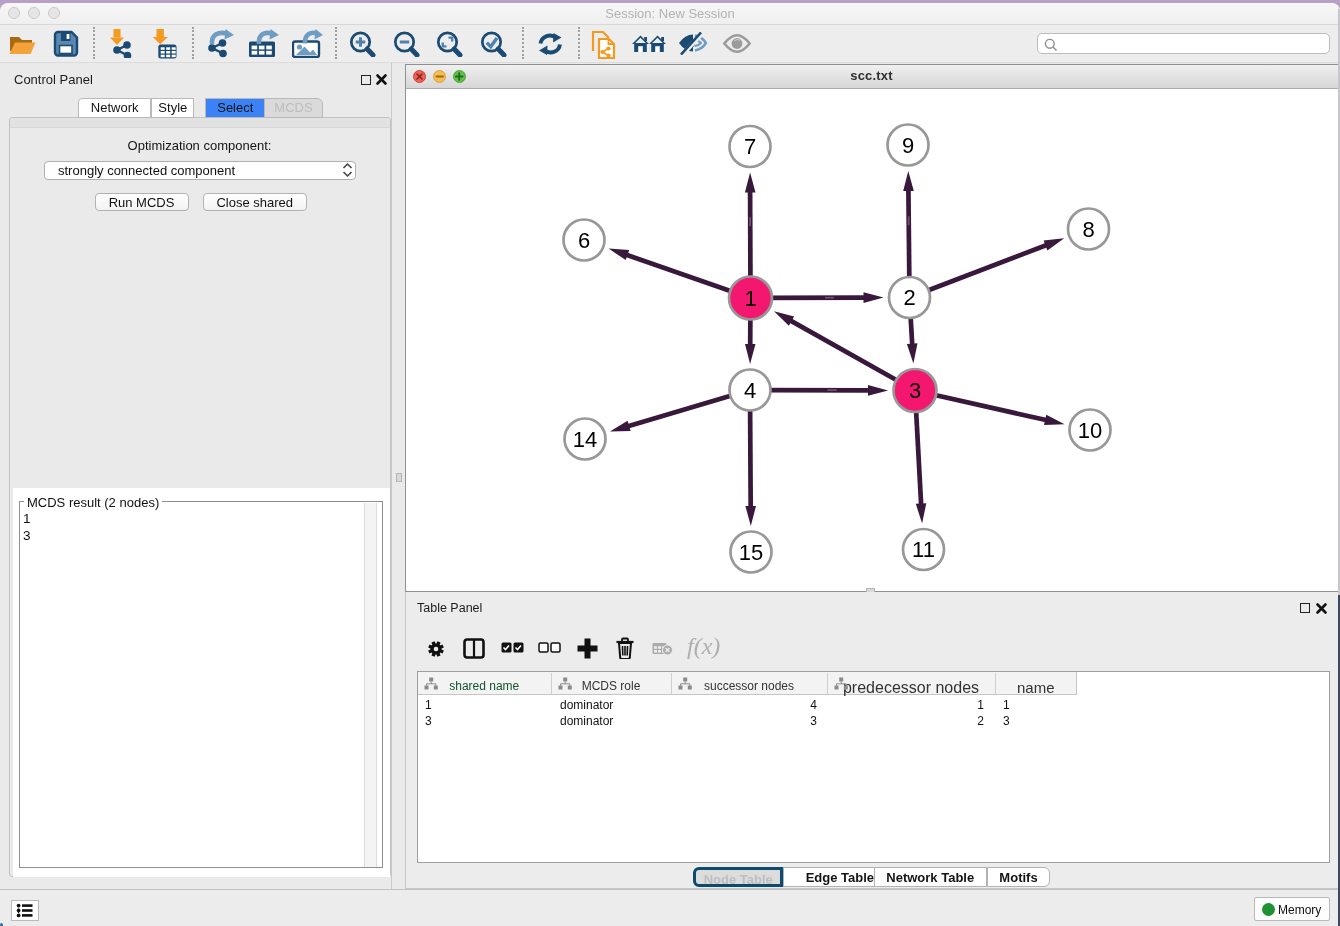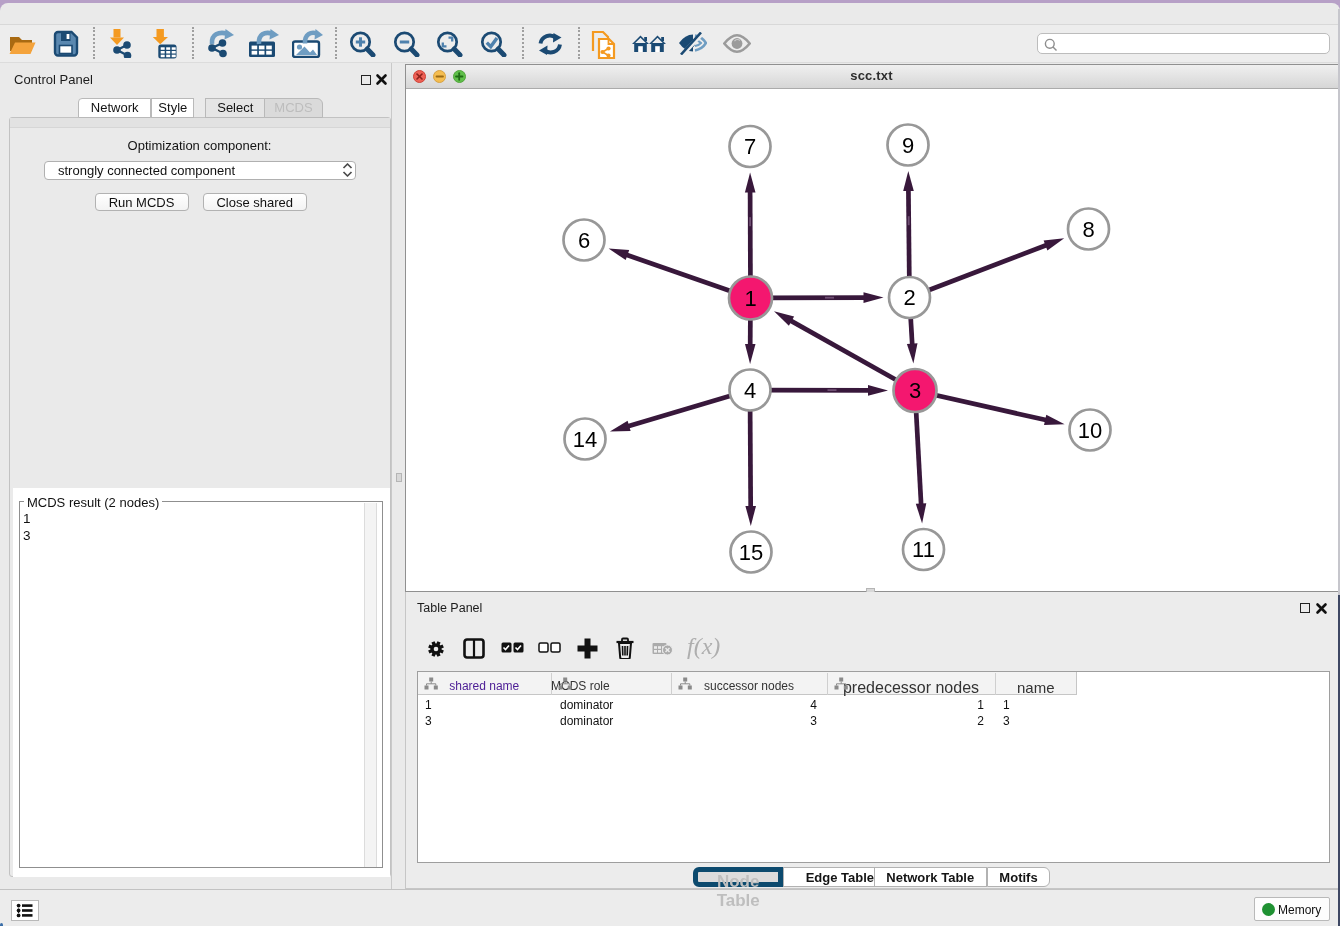--- a/index.html
+++ b/index.html
@@ -8,20 +8,26 @@
 .titlebar{position:absolute;left:0;top:0;width:100%;height:21px;background:linear-gradient(#f7f7f7,#efefef);border-radius:8px 8px 0 0}
 .tl{position:absolute;top:4.5px;width:12px;height:12px;border-radius:50%;background:#e6e6e6;border:1px solid #c9c9c9}
 .toolbar{position:absolute;left:0;top:21px;width:100%;height:39px;background:#ededed;border-top:1px solid #d8d8d8;border-bottom:1px solid #dcdcdc}
 .sep{position:absolute;top:27px;height:32px;width:0;border-left:2px dotted #9f9f9f}
 .appbg{position:absolute;left:0;top:60px;width:100%;height:826.5px;background:#eaeaea}
 .statusbar{position:absolute;left:0;top:886.5px;width:100%;height:37px;background:#ececec;border-top:1px solid #c2c2c2}
 svg{position:absolute}
 text{font-family:"Liberation Sans",sans-serif}
 </style></head><body>
 <div class="win">
+<div class="titlebar">
+ <div class="tl" style="left:8px"></div>
+      <div class="tl" style="left:28px"></div>
+      <div class="tl" style="left:48px"></div>
+ <div class="abs" style="left:0;right:0;top:3.5px;text-align:center;font-size:13px;color:#b2b2b2">Session: New Session</div>
+</div>
 <div class="toolbar"></div>
 <div class="appbg"></div>
     <div class="statusbar"></div>
   </div>
 <svg style="left:8px;top:29.5px" width="28" height="27">
     <path d="M2,21 V7 h9 l3,3 h10 v11 z" fill="#a96a12"></path>
     <polygon points="7,12.5 27.5,12.5 22.5,24 1.5,24" fill="#f4a33c"></polygon>
   </svg>
 <svg style="left:52px;top:28.5px" width="27" height="28">
     <path d="M3,6 a3,3 0 0 1 3,-3 h13.5 l5.5,5.5 v15 a3,3 0 0 1 -3,3 h-16 a3,3 0 0 1 -3,-3 z" fill="#5a88b0" stroke="#1b4a73" stroke-width="2.4"></path>
@@ -169,21 +175,21 @@
 <svg style="left:375px;top:73px" width="13" height="13">
     <g stroke="#111" stroke-width="2.6" stroke-linecap="round">
       <line x1="2.5" y1="2.5" x2="10.5" y2="10.5"></line>
       <line x1="10.5" y1="2.5" x2="2.5" y2="10.5"></line>
     </g>
   </svg>
 <div class="abs" style="left:8.5px;top:117px;width:382px;height:760px;background:#eaeaea;border:1px solid #c2c2c2;border-radius:3px"></div>
 <div class="abs" style="left:9.5px;top:118px;width:380px;height:9.5px;background:#e2e2e2;border-bottom:1px solid #d6d6d6"></div>
 <div class="abs" style="left:78px;top:98px;width:73.3px;height:19.5px;background:#fff;border:1px solid #b9b9b9;border-radius:4px 0 0 0;font-size:13px;color:#141414;text-align:center;line-height:18px">Network</div>
 <div class="abs" style="left:151.3px;top:98px;width:43px;height:19.5px;background:#fff;border:1px solid #b9b9b9;border-radius:0;font-size:13px;color:#141414;text-align:center;line-height:18px">Style</div>
-<div class="abs" style="left:204.8px;top:98px;width:61px;height:19.5px;background:#e5e5e5;border:1px solid #b9b9b9;border-radius:0;font-size:13px;color:#141414;text-align:center;line-height:18px">Select</div>
+<div class="abs" style="left:204.8px;top:98px;width:61px;height:19.5px;background:#3b82f6;border:1px solid #b9b9b9;border-radius:0;font-size:13px;color:#141414;text-align:center;line-height:18px">Select</div>
 <div class="abs" style="left:264px;top:98px;width:59px;height:19.5px;background:#dadada;border:1px solid #b9b9b9;border-radius:0 6px 0 0;font-size:13px;color:#bdbdbd;text-align:center;line-height:18px">MCDS</div>
 <div class="abs" style="left:8px;top:137.5px;width:383px;text-align:center;font-size:13px;color:#141414">Optimization component:</div>
 <div class="abs" style="left:44px;top:160.5px;width:311.5px;height:19px;background:#fff;border:1px solid #b0b0b0;border-radius:4px;font-size:13px;color:#111;line-height:17px;padding-left:13px">strongly connected component</div>
 <svg style="left:342px;top:163px" width="11" height="14">
     <g stroke="#4a4a4a" stroke-width="1.7" fill="none" stroke-linejoin="round">
       <polyline points="1.5,5 5.5,1 9.5,5"></polyline>
       <polyline points="1.5,9 5.5,13 9.5,9"></polyline>
     </g>
   </svg>
 <div class="abs" style="left:94.5px;top:192.5px;width:94px;height:18.5px;background:linear-gradient(#fff,#f3f3f3);border:1px solid #b2b2b2;border-radius:4px;font-size:13px;color:#111;text-align:center;line-height:17px">Run MCDS</div>
@@ -341,36 +347,36 @@
     <rect x="10" y="8" width="3" height="2.6" fill="#ececec"></rect>
     <circle cx="15.5" cy="8" r="5" fill="#ababab" stroke="#ececec" stroke-width="1"></circle>
     <g stroke="#ececec" stroke-width="1.4">
       <line x1="13.5" y1="6" x2="17.5" y2="10"></line>
       <line x1="17.5" y1="6" x2="13.5" y2="10"></line>
     </g>
   </svg>
 <div class="abs" style="left:687px;top:633px;font-family:'Liberation Serif',serif;font-style:italic;font-size:24px;color:#aeaeae">f(x)</div>
 <div class="abs" style="left:416.5px;top:671px;width:913px;height:191.5px;background:#fff;border:1px solid #9e9e9e"></div>
 <div class="abs" style="left:417.5px;top:672px;width:659px;height:23px;background:#f3f3f3;border-bottom:1px solid #c6c6c6;border-right:1px solid #c6c6c6"></div>
-<div class="abs" style="left:417.5px;top:678.5px;width:133.5px;text-align:center;font-size:12px;color:#4c1d95">shared name</div>
+<div class="abs" style="left:417.5px;top:678.5px;width:133.5px;text-align:center;font-size:12px;color:#14532d">shared name</div>
 <svg style="left:424.0px;top:676.5px" width="15" height="14">
     <g fill="#8a8a8a">
       <rect x="5.2" y="0.5" width="4" height="4"></rect>
       <rect x="0.5" y="8.5" width="4" height="4"></rect>
       <rect x="9.8" y="8.5" width="4" height="4"></rect>
     </g>
     <g stroke="#8a8a8a" stroke-width="1">
       <line x1="7.2" y1="4.5" x2="7.2" y2="6.8"></line>
       <line x1="2.5" y1="6.8" x2="11.8" y2="6.8"></line>
       <line x1="2.5" y1="6.8" x2="2.5" y2="8.5"></line>
       <line x1="11.8" y1="6.8" x2="11.8" y2="8.5"></line>
     </g>
   </svg>
 <div class="abs" style="left:551px;top:672.5px;width:1px;height:22px;background:#cfcfcf"></div>
-<div class="abs" style="left:551px;top:678.5px;width:120px;text-align:left;font-size:12px;color:#333">MCDS role</div>
+<div class="abs" style="left:551px;top:678.5px;width:120px;text-align:center;font-size:12px;color:#333">MCDS role</div>
 <svg style="left:557.5px;top:676.5px" width="15" height="14">
     <g fill="#8a8a8a">
       <rect x="5.2" y="0.5" width="4" height="4"></rect>
       <rect x="0.5" y="8.5" width="4" height="4"></rect>
       <rect x="9.8" y="8.5" width="4" height="4"></rect>
     </g>
     <g stroke="#8a8a8a" stroke-width="1">
       <line x1="7.2" y1="4.5" x2="7.2" y2="6.8"></line>
       <line x1="2.5" y1="6.8" x2="11.8" y2="6.8"></line>
       <line x1="2.5" y1="6.8" x2="2.5" y2="8.5"></line>
@@ -412,21 +418,21 @@
 <div class="abs" style="left:425px;top:697.5px;font-size:12px;color:#111">1</div>
 <div class="abs" style="left:560px;top:697.5px;font-size:12px;color:#111">dominator</div>
 <div class="abs" style="left:671px;top:697.5px;width:146px;text-align:right;font-size:12px;color:#111">4</div>
 <div class="abs" style="left:827px;top:697.5px;width:157px;text-align:right;font-size:12px;color:#111">1</div>
 <div class="abs" style="left:1003px;top:697.5px;font-size:12px;color:#111">1</div>
 <div class="abs" style="left:425px;top:713.5px;font-size:12px;color:#111">3</div>
 <div class="abs" style="left:560px;top:713.5px;font-size:12px;color:#111">dominator</div>
 <div class="abs" style="left:671px;top:713.5px;width:146px;text-align:right;font-size:12px;color:#111">3</div>
 <div class="abs" style="left:827px;top:713.5px;width:157px;text-align:right;font-size:12px;color:#111">2</div>
 <div class="abs" style="left:1003px;top:713.5px;font-size:12px;color:#111">3</div>
-<div class="abs" style="left:693px;top:866.5px;width:90.4px;height:20px;background:#dcdcdc;border:5px solid #0c4a6e;border-radius:6px 0 0 6px;font-size:17px;color:#bebebe;text-align:center;line-height:19px;font-weight:bold">Node Table</div>
+<div class="abs" style="left:693px;top:866.5px;width:90.4px;height:20px;background:#dcdcdc;border:3px solid #0c4a6e;border-radius:6px 0 0 6px;font-size:13px;color:#bebebe;text-align:center;line-height:19px;font-weight:bold">Node Table</div>
 <div class="abs" style="left:783.4px;top:866.5px;width:113px;height:20px;background:#fff;border:1px solid #b2b2b2;border-radius:0;font-size:13px;color:#141414;text-align:center;line-height:19px;font-weight:bold">Edge Table</div>
 <div class="abs" style="left:873.5px;top:866.5px;width:113.5px;height:20px;background:#fff;border:1px solid #b2b2b2;border-radius:0;font-size:13px;color:#141414;text-align:center;line-height:19px;font-weight:bold">Network Table</div>
 <div class="abs" style="left:987px;top:866.5px;width:63px;height:20px;background:#fff;border:1px solid #b2b2b2;border-radius:0 6px 6px 0;font-size:13px;color:#141414;text-align:center;line-height:19px;font-weight:bold">Motifs</div>
 <div class="abs" style="left:11px;top:899.5px;width:27.5px;height:21.5px;background:#fff;border:1px solid #b9b9b9"></div>
 <svg style="left:16px;top:903px" width="18" height="15">
     <g fill="#111">
       <circle cx="2.6" cy="2.6" r="1.9"></circle>
       <circle cx="2.6" cy="7.5" r="1.9"></circle>
       <circle cx="2.6" cy="12.4" r="1.9"></circle>
     </g>

